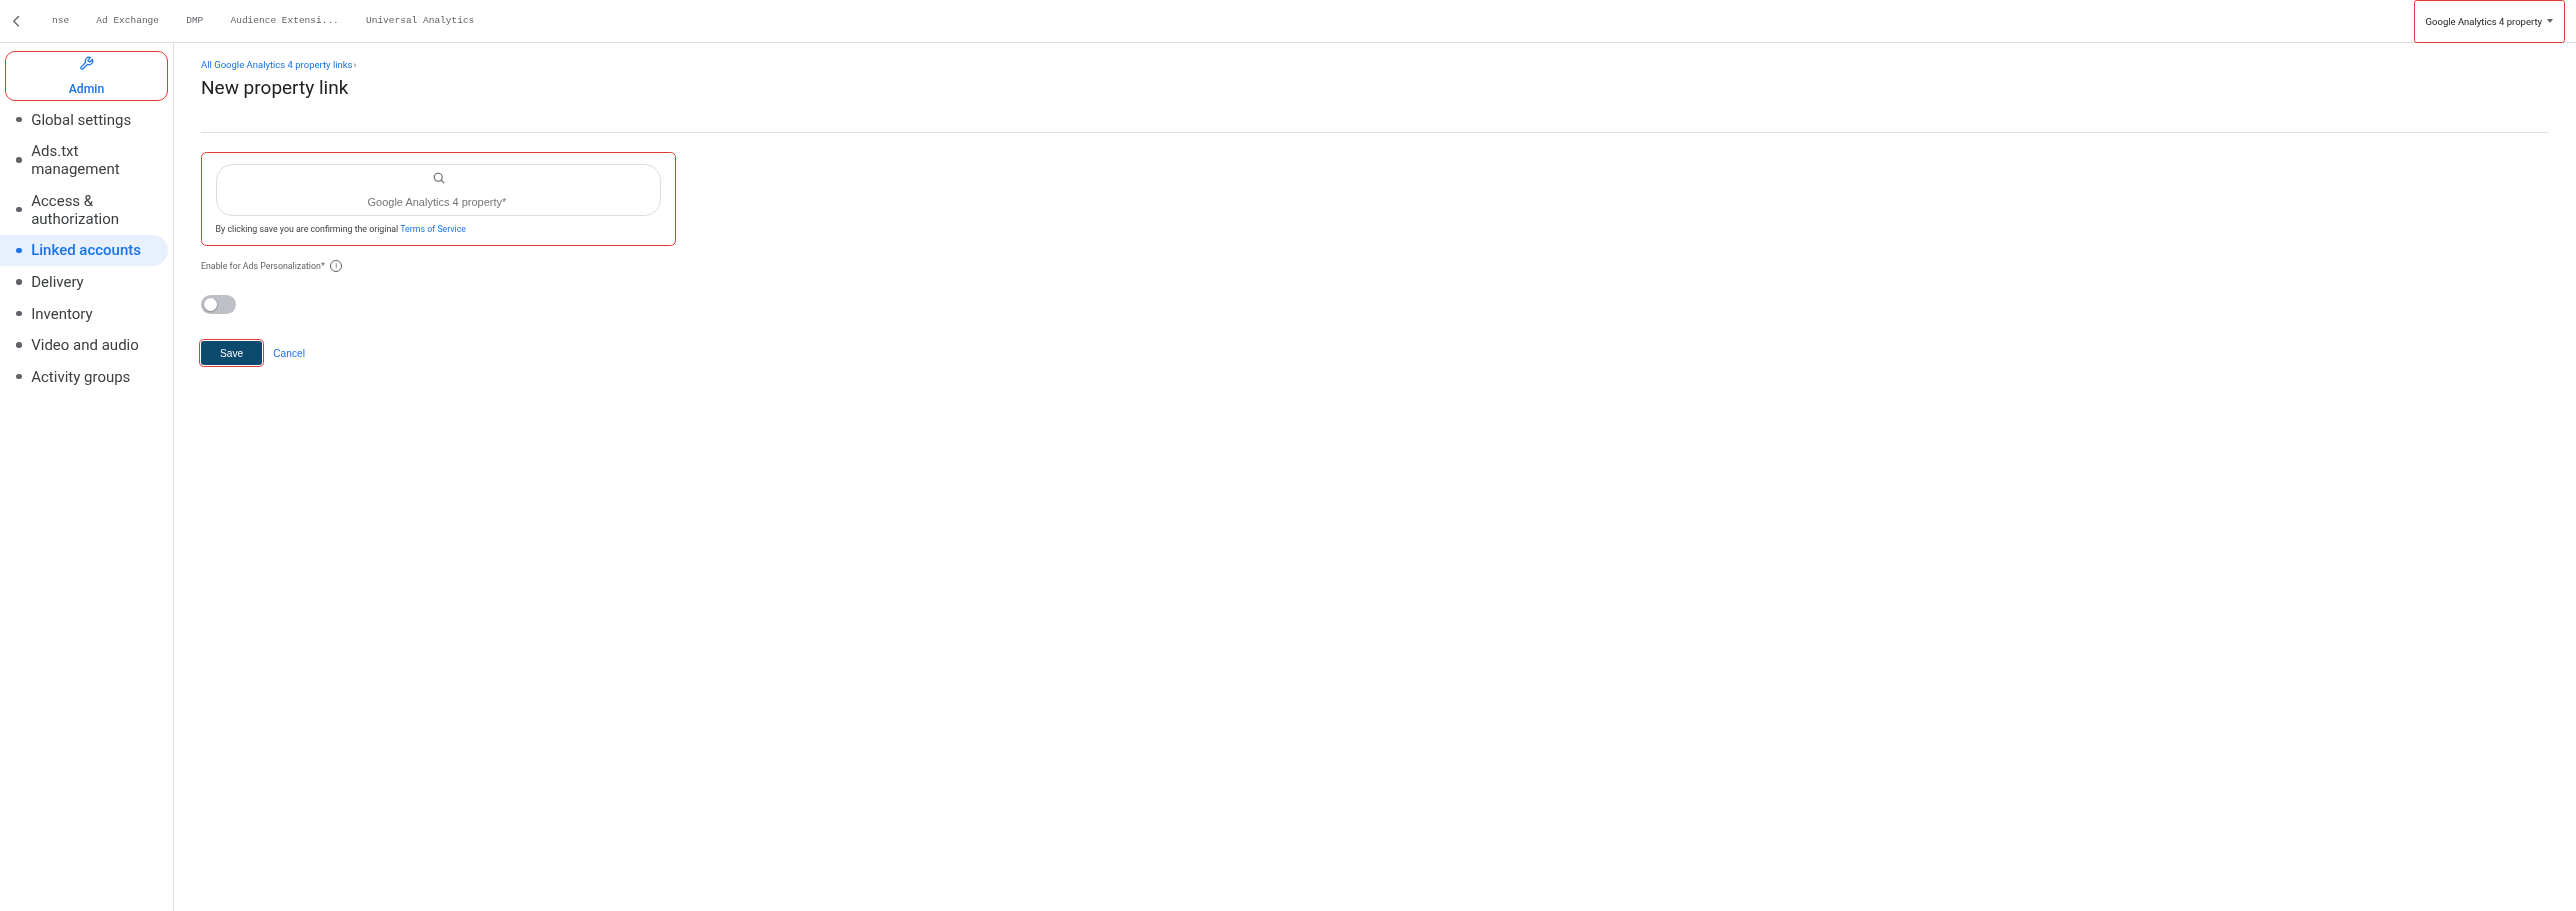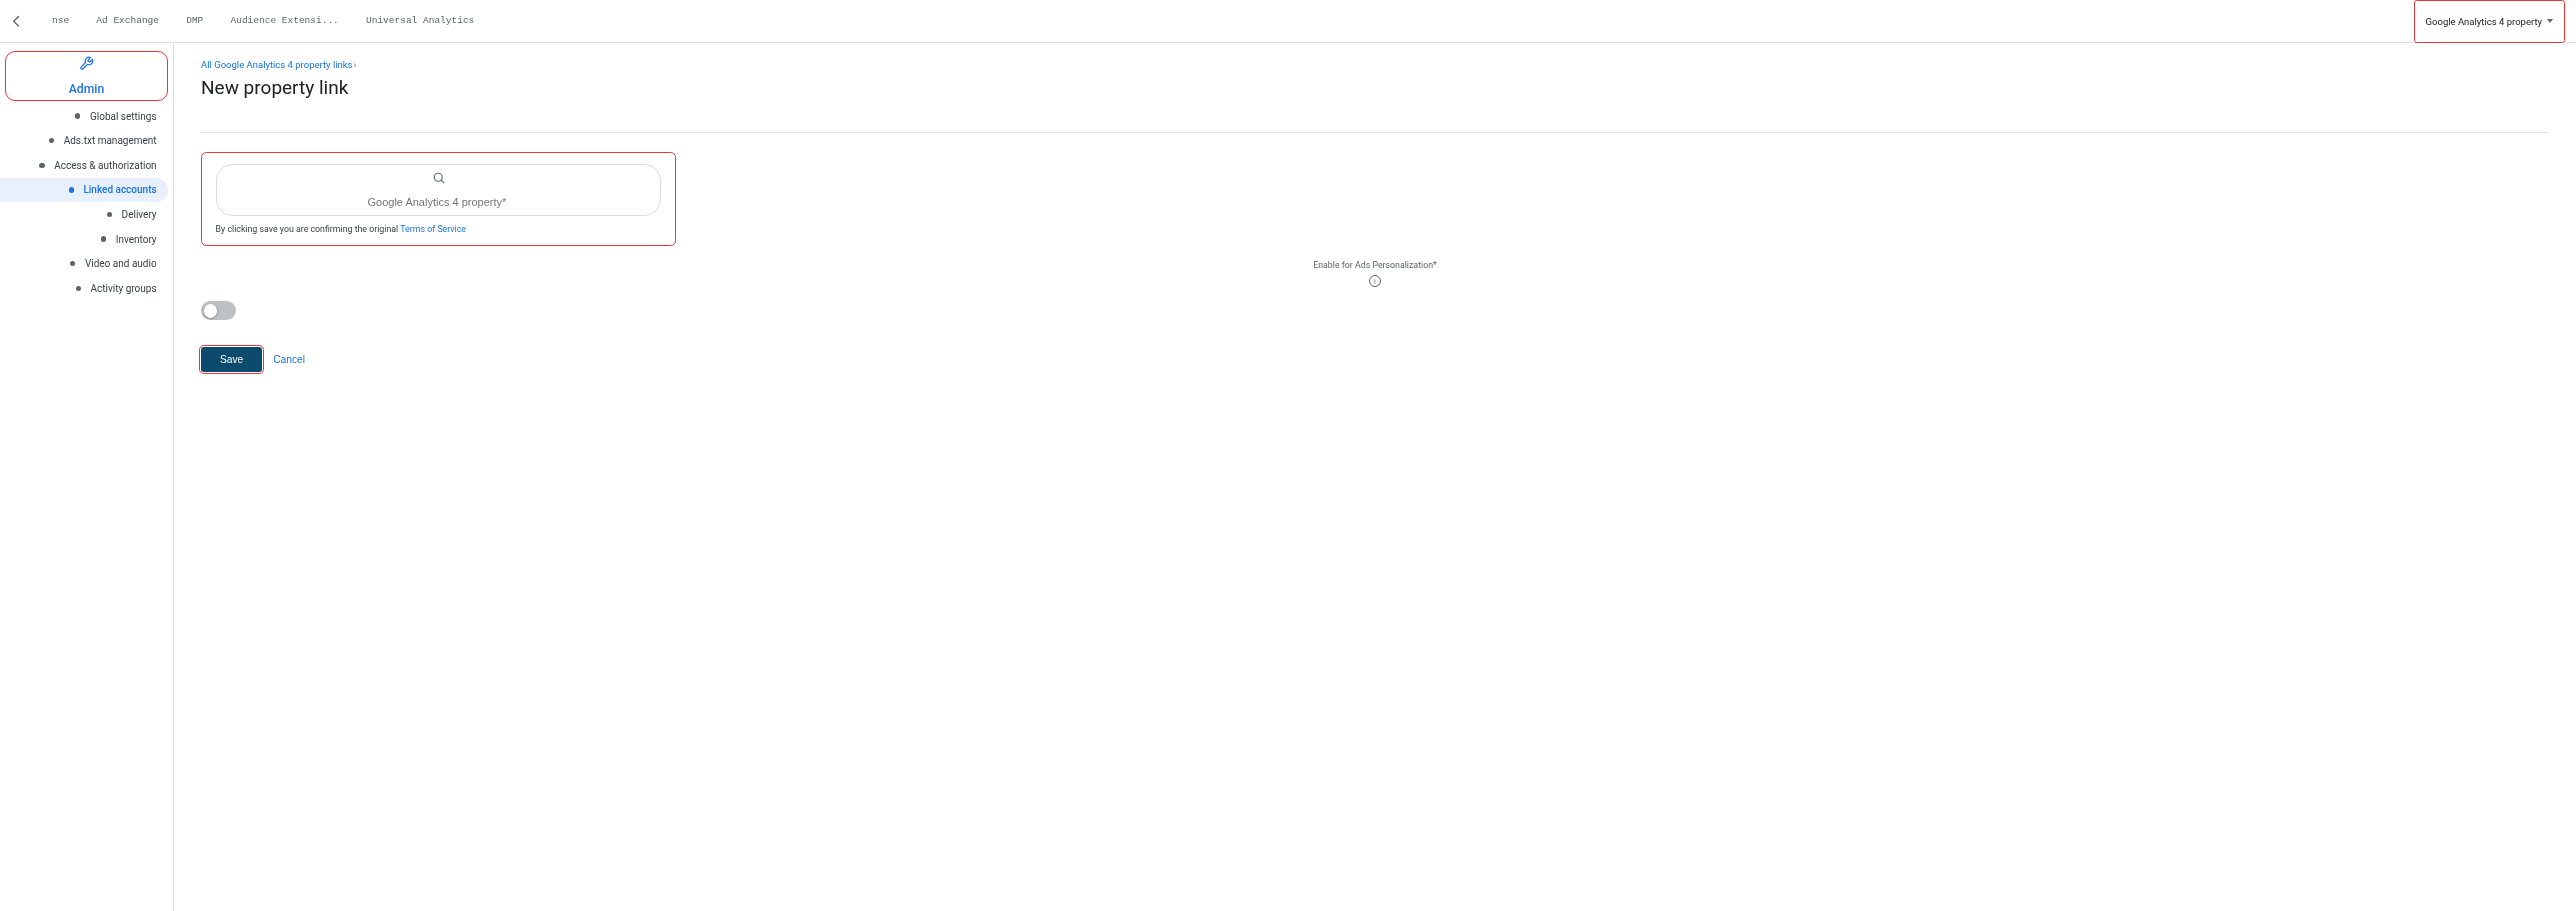--- a/index.html
+++ b/index.html
@@ -111,25 +111,24 @@
       margin: 2.7px 5.4px;
       flex-direction: column;
     }
 
     .sidebar-item {
       display: flex;
       align-items: center;
       padding: 6.8px 11px 6.8px 16.3px;
       gap: 9.5px;
       cursor: pointer;
-      font-size: 10px;
+      font-size: 15px;
       color: #3c4043;
       border-radius: 0 16.3px 16.3px 0;
       margin-right: 5.4px;
-      justify-content: flex-end;
     }
 
     .sidebar-item.active {
       background: #e8f0fe;
       color: #1a73e8;
       font-weight: 500;
     }
 
     .sidebar-item .dot {
       width: 5.4px;
@@ -236,22 +235,21 @@
 
     
     .toggle-section {
       margin-bottom: 22px;
     }
 
     .toggle-label-row {
       display: flex;
       align-items: center;
       gap: 5.4px;
-      margin-bottom: 14px;
-      flex-direction: column;
+      margin-bottom: 23px;
     }
 
     .toggle-label-text {
       font-size: 8.8px;
       color: #5f6368;
     }
 
     .info-icon {
       width: 12.2px;
       height: 12.2px;

